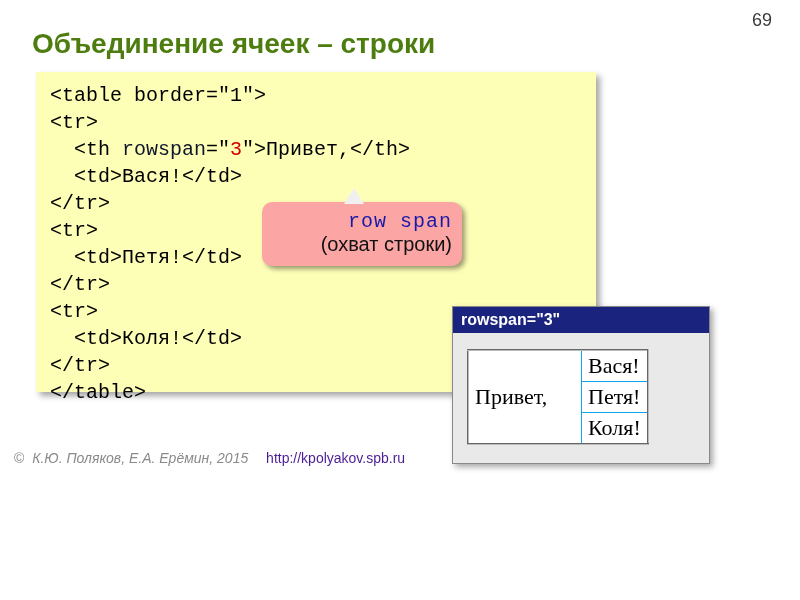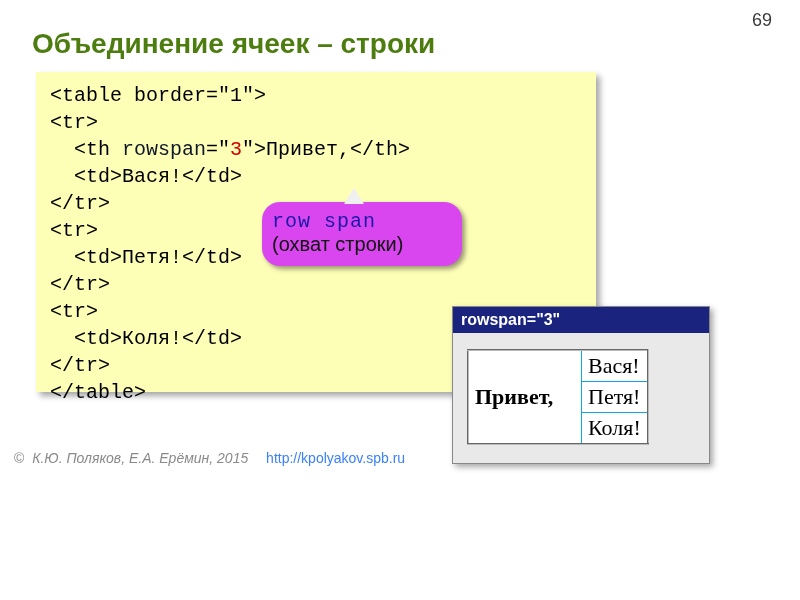--- a/index.html
+++ b/index.html
@@ -50,25 +50,25 @@
     color: #000;
     white-space: pre;
   }
   .attr-name { color: #0f172a; }
   .attr-val  { color: #d40000; }
   .callout {
     position: absolute;
     top: 202px;
     left: 262px;
     width: 180px;
-    background: #d946ef;
-    border-radius: 18px;
+    background: #fca5a5;
+    border-radius: 10px;
     box-shadow: 3px 3px 5px rgba(0,0,0,0.4);
     padding: 8px 10px 10px 10px;
-    text-align: left;
+    text-align: right;
     font-family: "Courier New", monospace;
   }
   .callout-tail {
     position: absolute;
     top: -14px;
     left: 82px;
     width: 0;
     height: 0;
     border-left: 10px solid transparent;
     border-right: 10px solid transparent;
@@ -112,34 +112,34 @@
   }
   .preview-body th,
   .preview-body td {
     border: 1px solid #0ea5e9;
     font-family: "Times New Roman", serif;
     font-size: 22px;
     padding: 2px 6px;
     text-align: left;
   }
   .preview-body th {
-    font-weight: bold;
+    font-weight: normal;
     width: 100px;
   }
   .footer {
     position: absolute;
     bottom: 14px;
     left: 14px;
     font-size: 14px;
     color: #8a8a8a;
     font-style: italic;
   }
   .footer .link {
     font-style: normal;
-    color: #3b82f6;
+    color: #4c1d95;
     margin-left: 14px;
   }
   .footer .copy {
     font-style: normal;
     margin-right: 4px;
   }
 </style>
 </head>
 <body>
 

